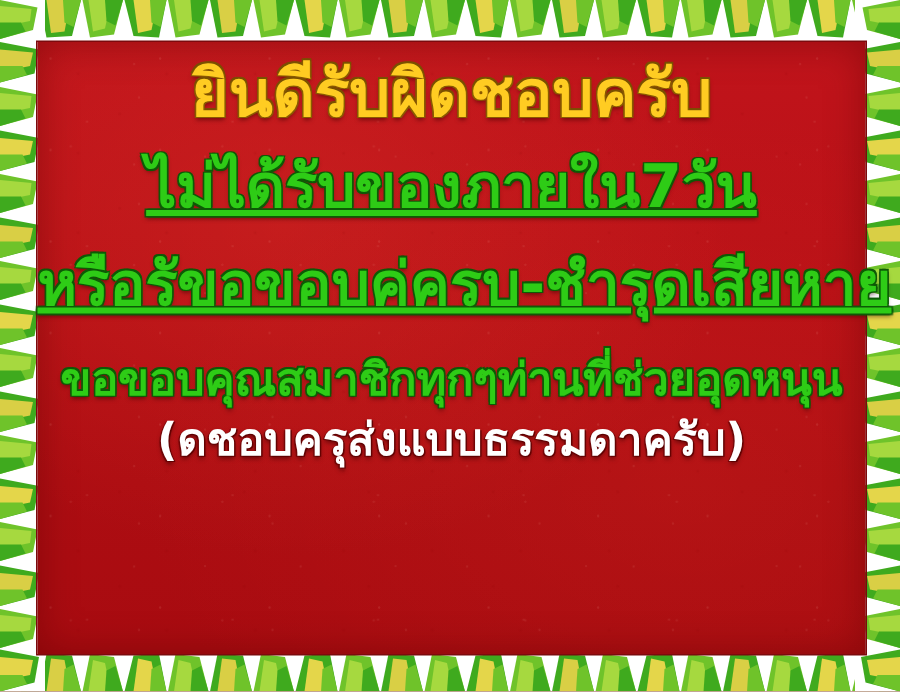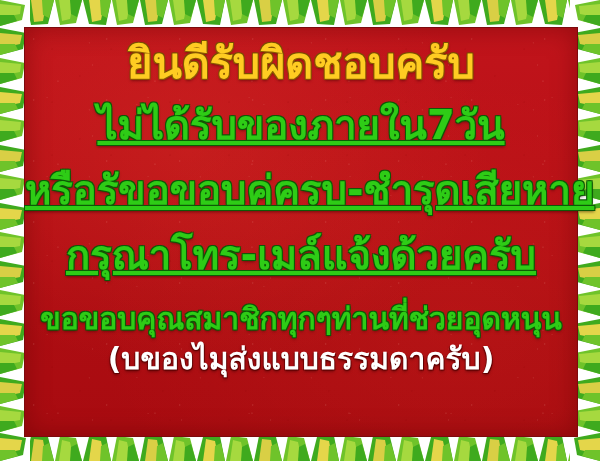--- a/index.html
+++ b/index.html
@@ -551,19 +551,18 @@
         <path d="M0,17 L0,28 L18,23 L15,17 Z" fill="#6fc32a"></path>
       </g>
     </g>
   </svg>
 
   <div class="panel">
     <div class="lines">
       <span class="msg-line line-1">ยินดีรับผิดชอบครับ</span>
       <span class="msg-line line-2">ไม่ได้รับของภายใน7วัน</span>
       <span class="msg-line line-3">หรือรัขอขอบค่ครบ-ชำรุดเสียหาย</span>
-      <span class="msg-line line-4">กรุณาโทร-เมล์แจ้งด้วยครับ</span>
       <span class="msg-line line-5">ขอขอบคุณสมาชิกทุกๆท่านที่ช่วยอุดหนุน</span>
-      <span class="msg-line line-6">(บของไมุส่งแบบธรรมดาครับ)</span>
+      <span class="msg-line line-6">(ดชอบครุส่งแบบธรรมดาครับ)</span>
     </div>
   </div>
 
 </div>
 
 </body></html>

